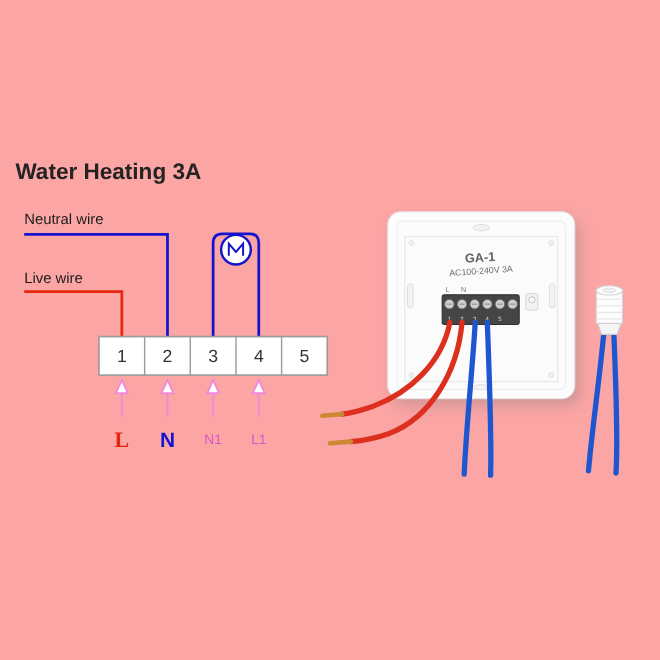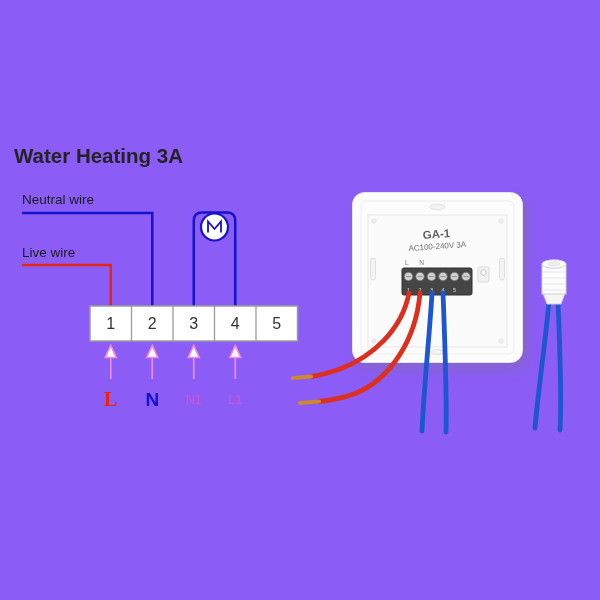--- a/index.html
+++ b/index.html
@@ -1,18 +1,18 @@
 <!DOCTYPE html>
 <html><head>
 <meta charset="utf-8">
 <style>
   html, body { margin: 0; padding: 0; background: #ffffff; }
   .canvas {
     width: 600px; height: 600px; position: relative;
-    background: #8b5cf6; overflow: hidden;
+    background: #fca5a5; overflow: hidden;
     font-family: "Liberation Sans", sans-serif;
     text-decoration: underline;
   }
   text { font-family: "Liberation Sans", sans-serif; }
   .serif-label { font-family: "Liberation Serif", serif; }
   .plate-shadow { filter: drop-shadow(5px 7px 6px rgba(120,120,120,0.30)); }
 </style>
 </head>
 <body>
 

